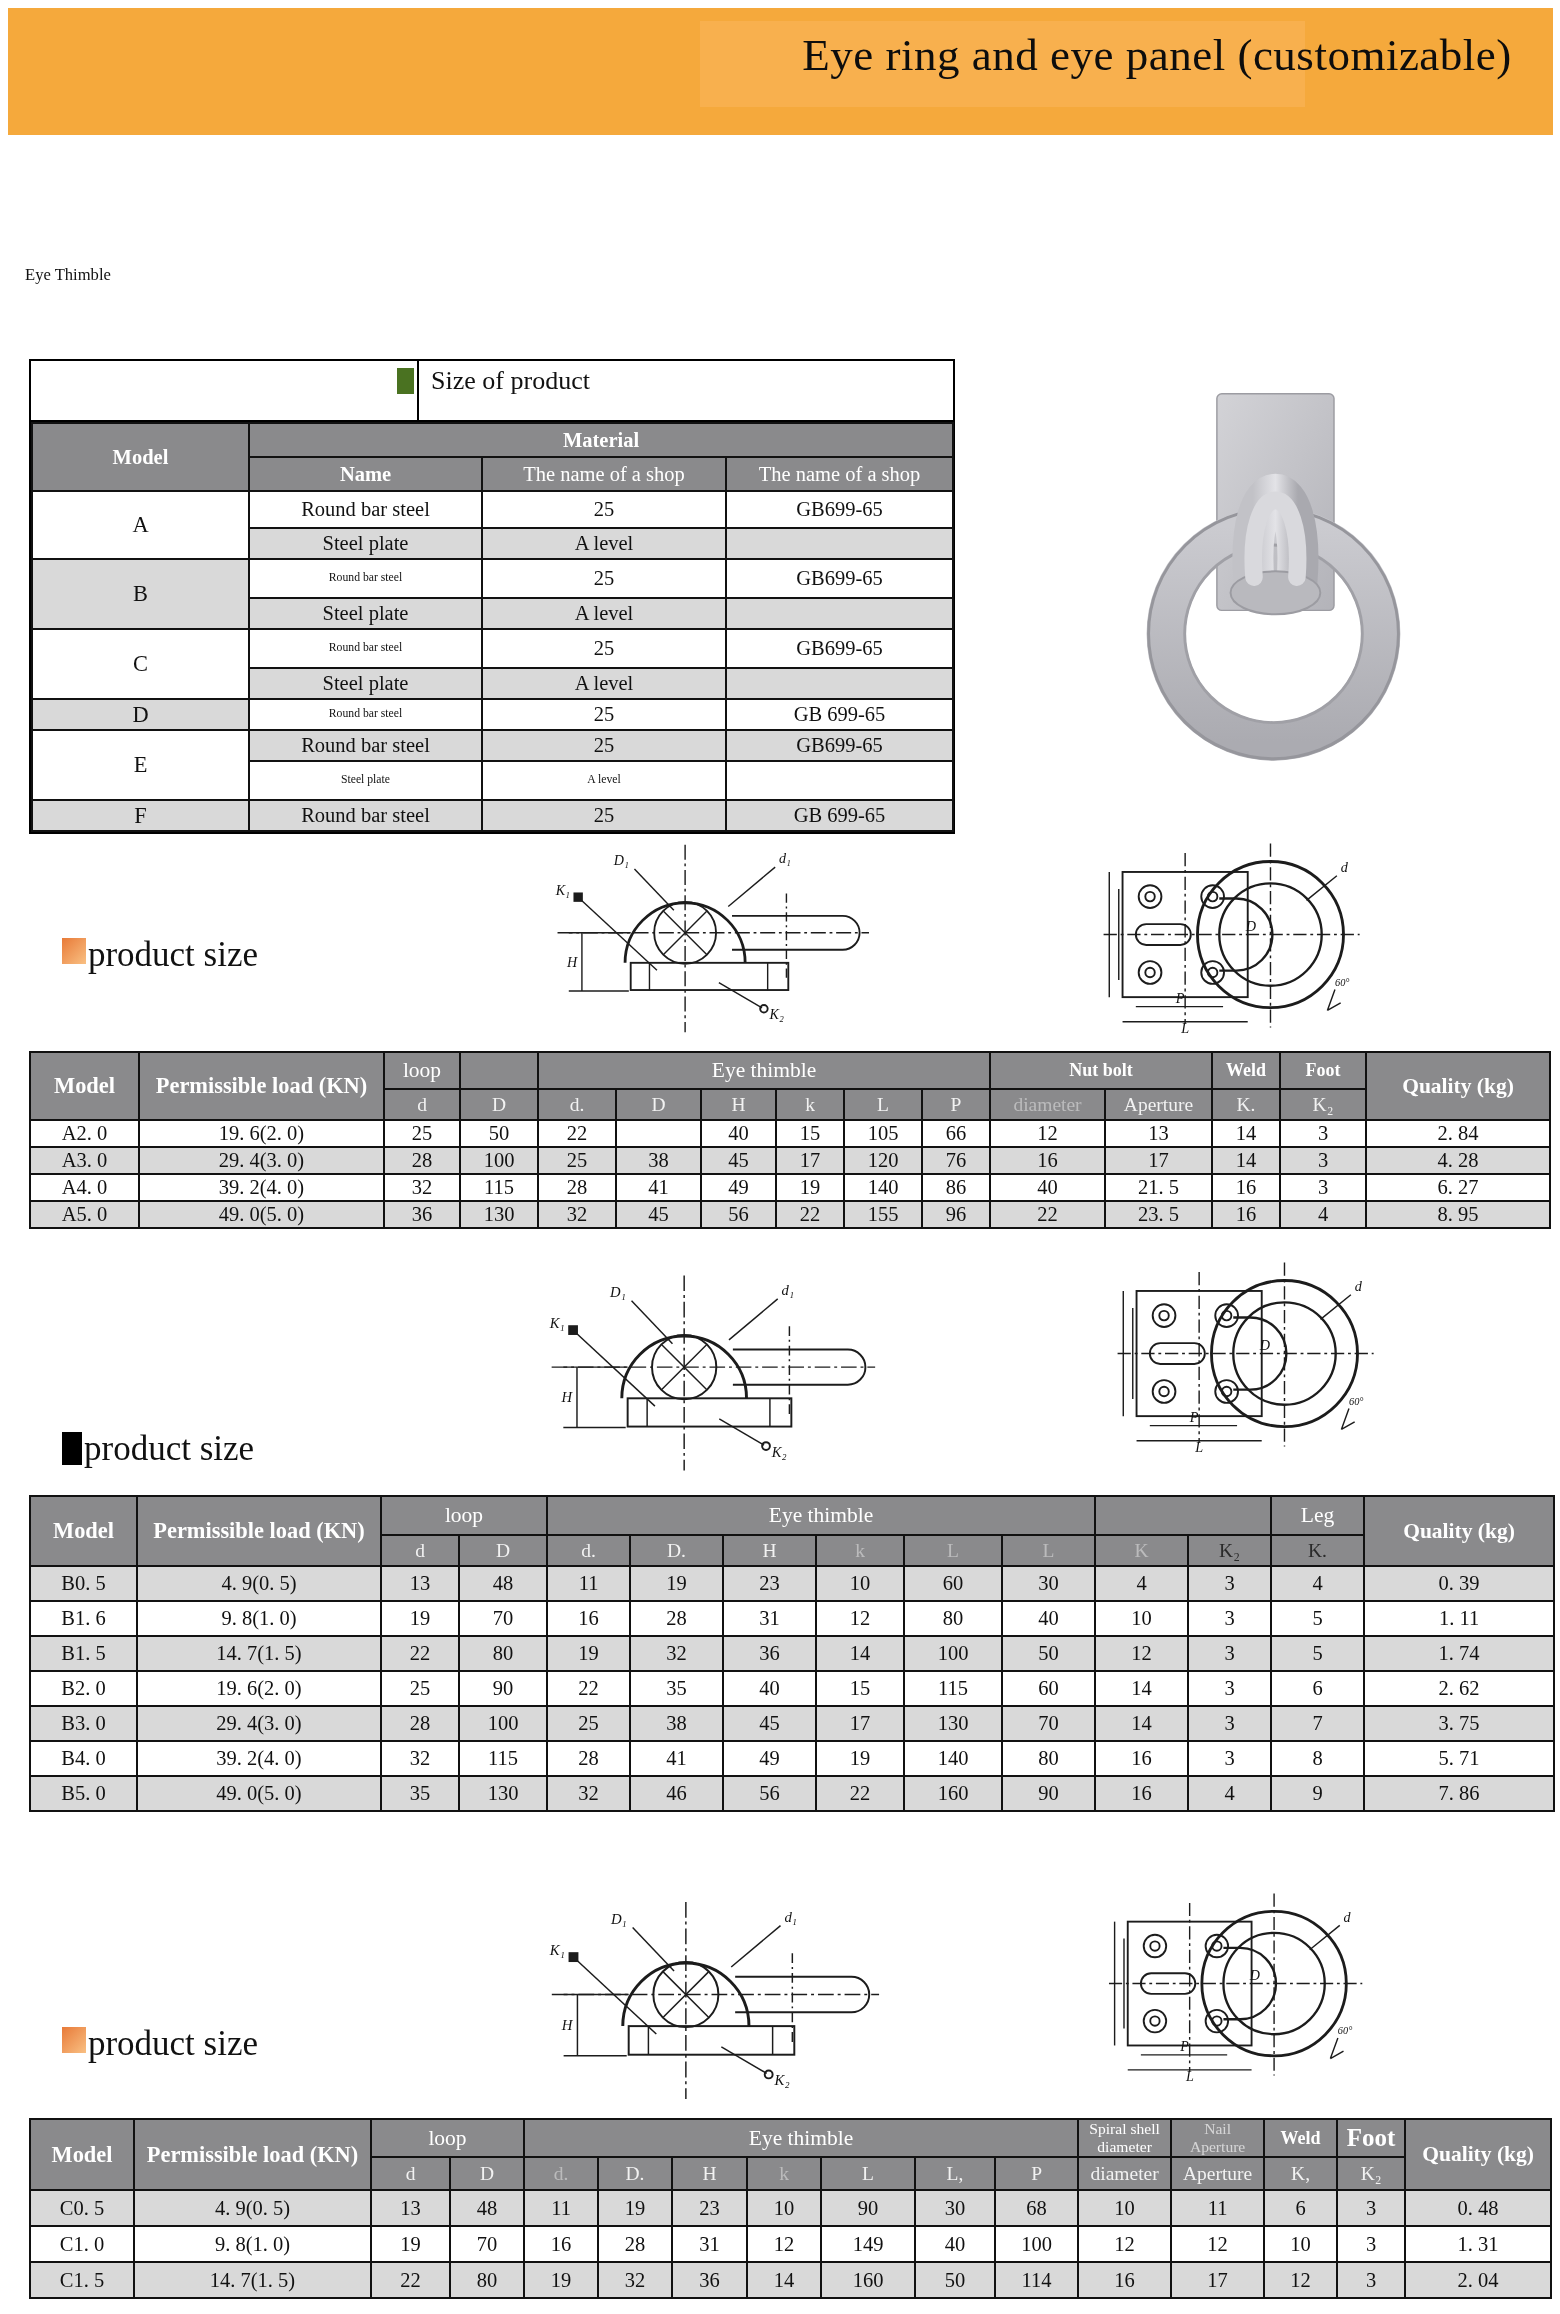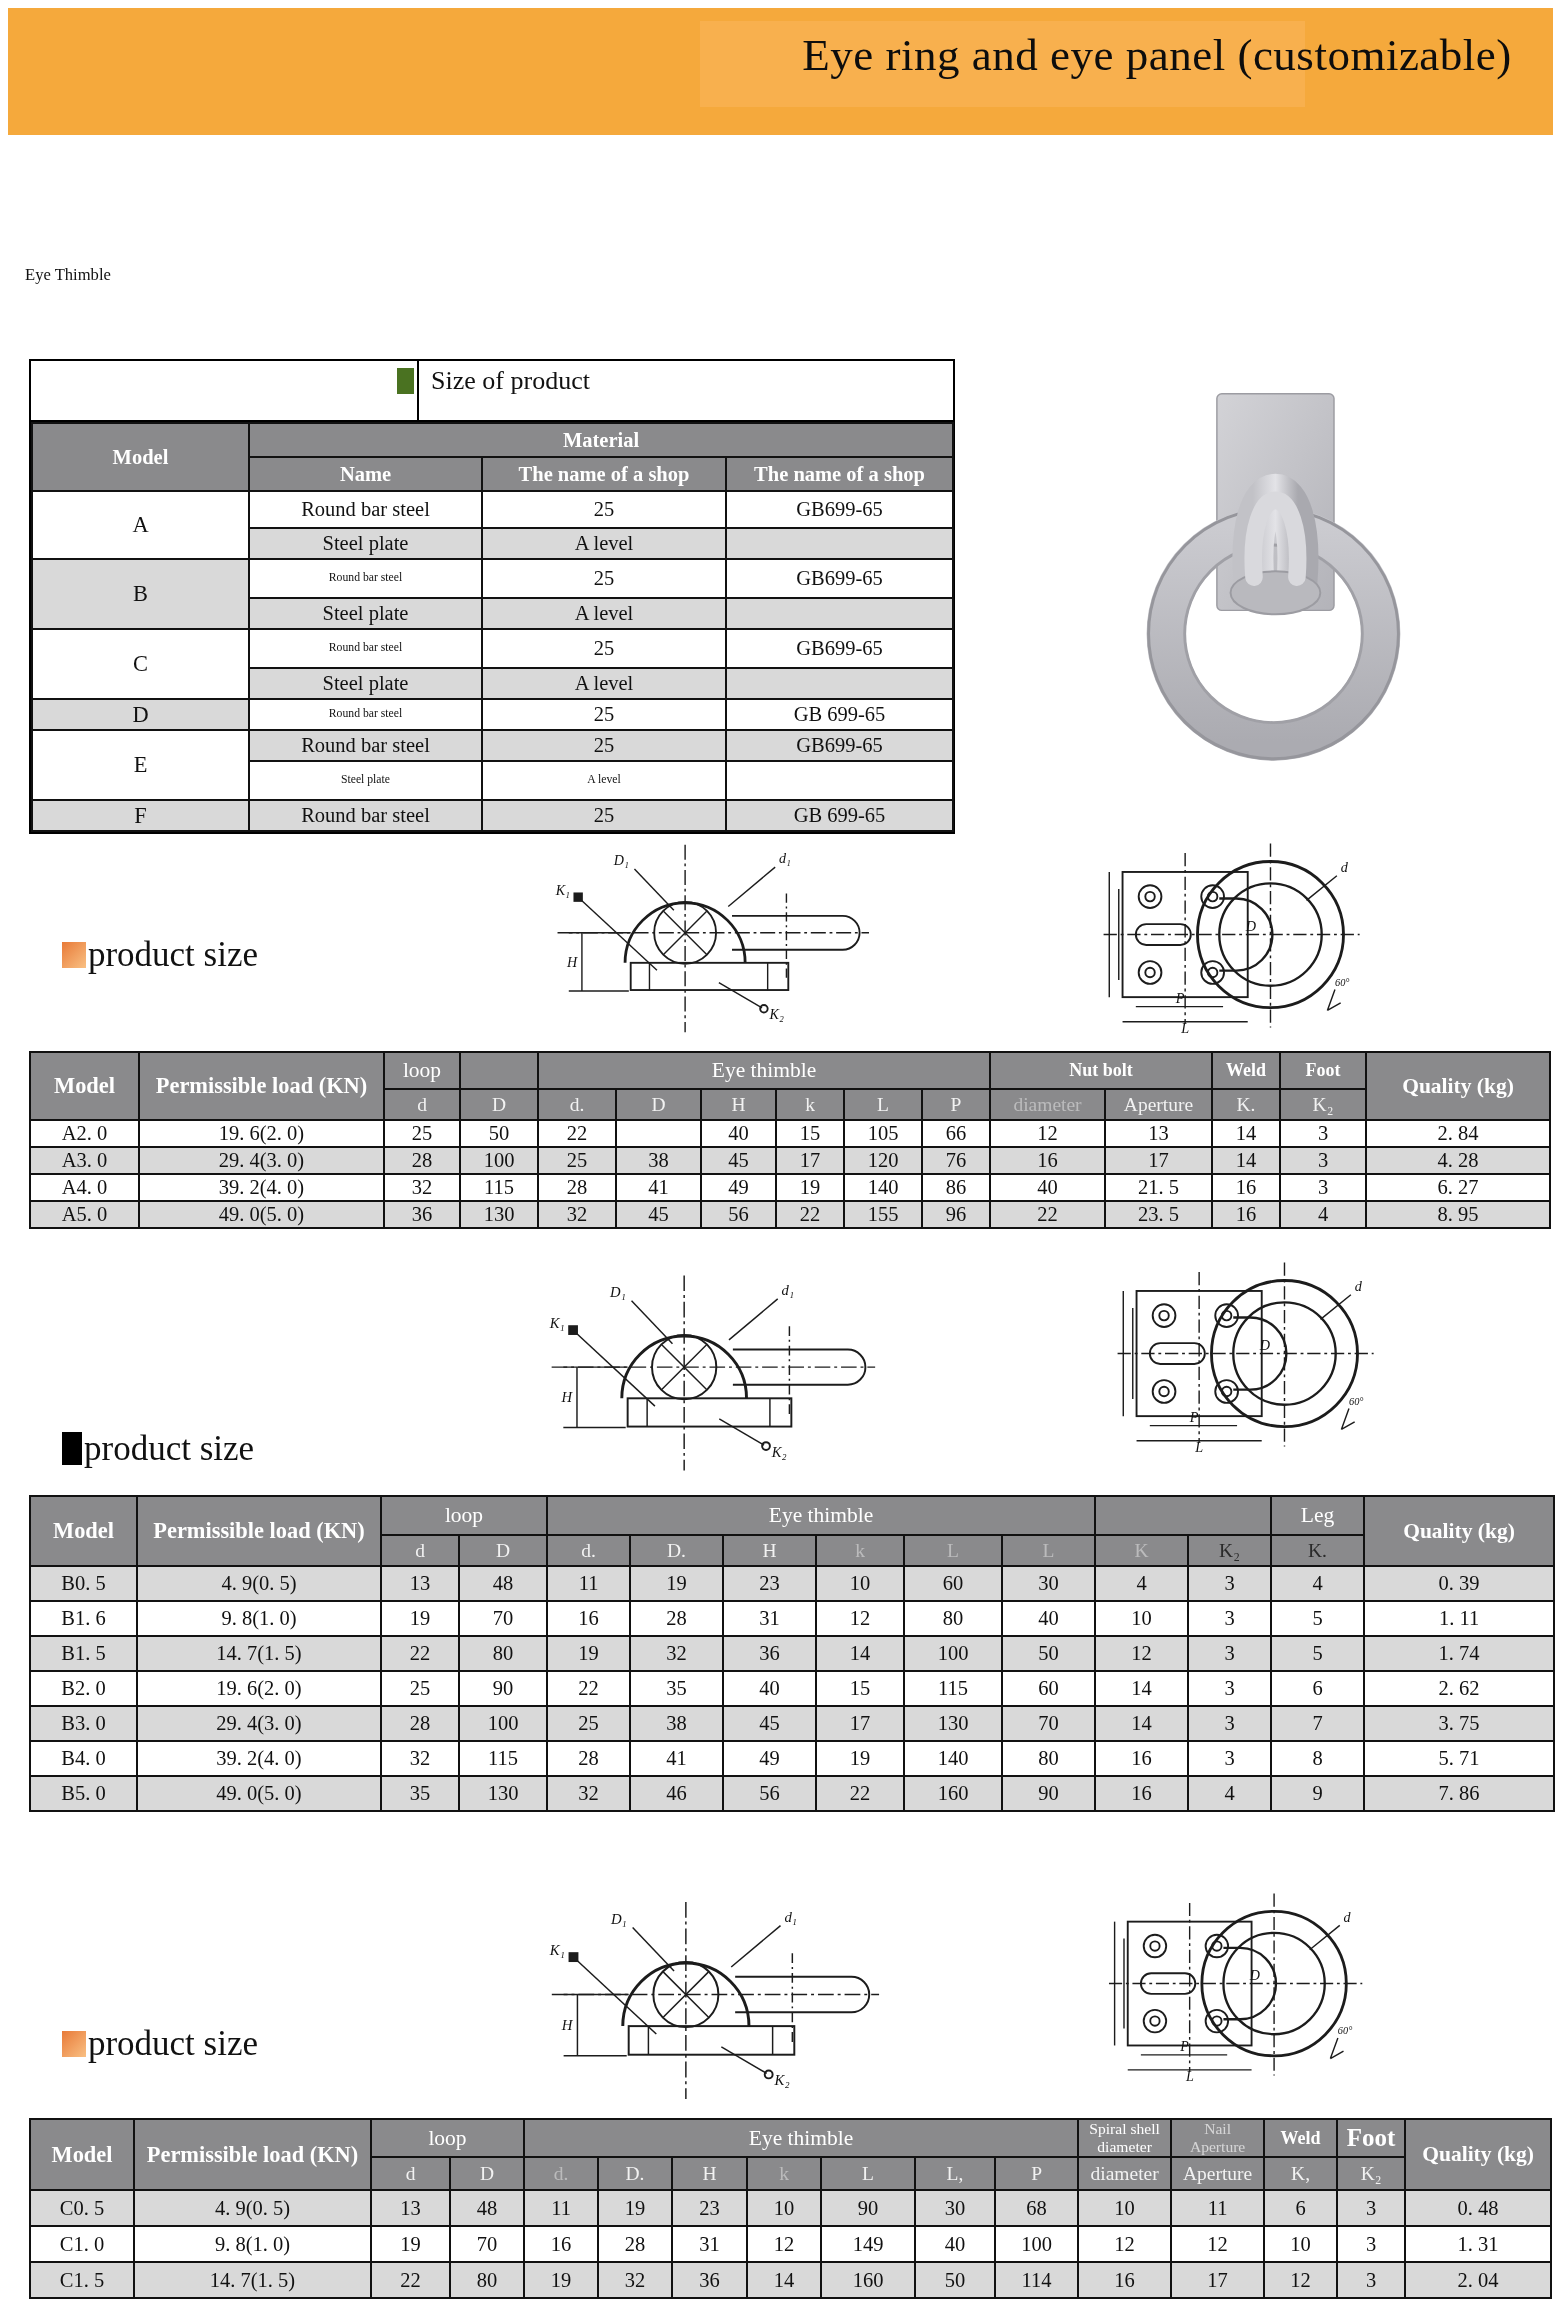--- a/index.html
+++ b/index.html
@@ -17,28 +17,28 @@
   .green-cell{width:23.4px;border-right:2px solid #000;display:flex;justify-content:center;}
   .green-sq{width:16.6px;height:26px;background:#4a7221;margin-top:6.8px;}
   .size-title{font-size:26px;padding:4.9px 0 0 11.7px;}
   table.size-table{border-collapse:collapse;width:100%;table-layout:fixed;}
   table.size-table th,table.size-table td{border:2px solid #111;text-align:center;
       overflow:hidden;white-space:nowrap;padding:0;font-size:20.5px;}
   table.size-table thead th{background:#8a8a8c;color:#fff;height:32px;}
   .mh{font-size:24.4px;font-weight:bold;}
   .math{font-size:22.4px;font-weight:bold;}
   .nh{font-weight:bold;font-size:21.5px;}
-  .sh{font-weight:bold;font-size:20.5px;margin-left:16px;}
+  .sh{font-weight:normal;font-size:20.5px;margin-left:16px;}
   .size-table td{height:31px;background:#fff;}
   .size-table .g{background:#d9d9d9;}
   .size-table .sm{font-size:11.7px;white-space:normal;line-height:1.1;}
   .size-table .mc{font-size:22.4px;}
   .h36 td{height:35px;} .h30 td{height:29px;} .h38 td{height:37px;}
   
-  .ps-head{position:absolute;display:flex;align-items:center;padding-left:42px;}
+  .ps-head{position:absolute;display:flex;align-items:flex-start;padding-left:42px;}
   .ps-head .txt{font-size:35px;line-height:.95;padding-left:2px;}
   .bullet{display:inline-block;}
   .bullet.orange{width:24.4px;height:26px;background:linear-gradient(135deg,#e87a38,#f9c083);}
   .bullet.black{width:20.5px;height:33px;background:#000;}
   .h-s1{left:19.5px;top:938px;} .h-s2{left:19.5px;top:1432px;} .h-s3{left:19.5px;top:2027px;}
   
   .draw{position:absolute;}
   .d-side1{left:538px;top:839px;width:343px;height:197px;}
   .d-front1{left:1096px;top:835px;width:275px;height:201px;}
   .d-side2{left:538px;top:1258px;width:343px;height:228px;}

